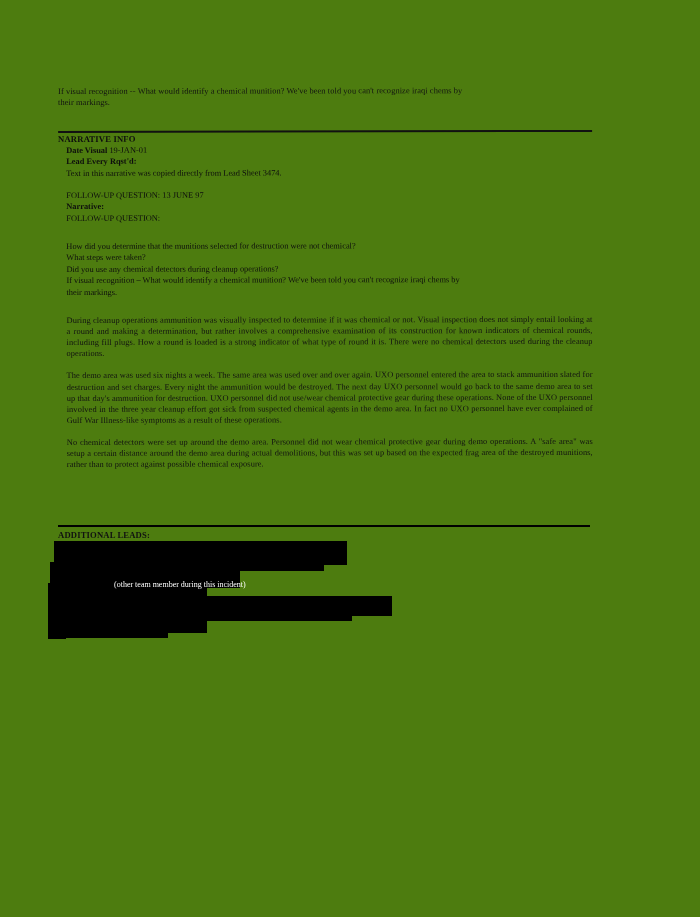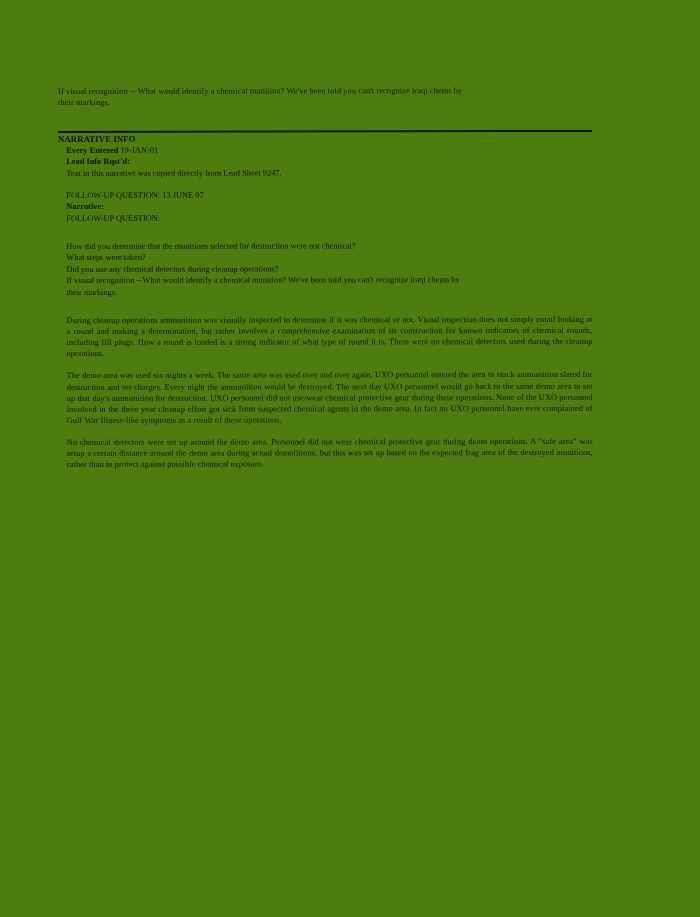--- a/index.html
+++ b/index.html
@@ -136,30 +136,30 @@
       <div class="line">their markings.</div>
     </div>
 
     <div class="block-gap-lg"></div>
     <div class="block-gap-sm"></div>
 
     <div class="rule"></div>
     <div class="section-title">NARRATIVE INFO</div>
 
     <div class="field-row">
-      <span class="field-label">Every Entered</span>
+      <span class="field-label">Date Visual</span>
       <span class="field-value">19-JAN-01</span>
     </div>
 
     <div class="field-row">
-      <span class="field-label">Lead Info Rqst'd:</span>
+      <span class="field-label">Lead Every Rqst'd:</span>
     </div>
 
     <div class="field-row">
-      <span class="field-value">Text in this narrative was copied directly from Lead Sheet 9247.</span>
+      <span class="field-value">Text in this narrative was copied directly from Lead Sheet 3474.</span>
     </div>
 
     <div class="block-gap-md"></div>
 
     <div class="indented">
       <div class="q-line">FOLLOW-UP QUESTION: 13 JUNE 97</div>
       <div class="q-line" style="font-weight:bold;">Narrative:</div>
       <div class="q-line">FOLLOW-UP QUESTION:</div>
     </div>
 
@@ -178,14 +178,32 @@
     <div class="indented">
       <p class="para">During cleanup operations ammunition was visually inspected to determine if it was chemical or not.  Visual inspection does not simply entail looking at a round and making a determination, but rather involves a comprehensive examination of its construction for known indicators of chemical rounds, including fill plugs.  How a round is loaded is a strong indicator of what type of round it is.  There were no chemical detectors used during the cleanup operations.</p>
       <div class="block-gap-md"></div>
       <p class="para">The demo area was used six nights a week.  The same area was used over and over again.  UXO personnel entered the area to stack ammunition slated for destruction and set charges.  Every night the ammunition would be destroyed.  The next day UXO personnel would go back to the same demo area to set up that day's ammunition for destruction.  UXO personnel did not use/wear chemical protective gear during these operations.  None of the UXO personnel involved in the three year cleanup effort got sick from suspected chemical agents in the demo area.  In fact no UXO personnel have ever complained of Gulf War Illness-like symptoms as a result of these operations.</p>
       <div class="block-gap-md"></div>
       <p class="para">No chemical detectors were set up around the demo area.  Personnel did not wear chemical protective gear during demo operations.  A "safe area" was setup a certain distance around the demo area during actual demolitions, but this was set up based on the expected frag area of the destroyed munitions, rather than to protect against possible chemical exposure.</p>
     </div>
 
   </div>
 
+  <div class="redaction-area">
+
+    <div class="bar" style="left:14px; top:-3px; width:532px; height:2px;"></div>
+
+    <div class="redaction-label">ADDITIONAL LEADS:</div>
+
+    <div class="bar" style="left:10px; top:13px; width:293px; height:24px;"></div>
+    <div class="bar" style="left:6px; top:34px; width:190px; height:26px;"></div>
+    <div class="bar" style="left:132px; top:28px; width:148px; height:15px;"></div>
+    <div class="bar" style="left:4px; top:55px; width:18px; height:56px;"></div>
+    <div class="bar" style="left:8px; top:58px; width:155px; height:47px;"></div>
+    <div class="bar" style="left:58px; top:68px; width:290px; height:20px;"></div>
+    <div class="bar" style="left:58px; top:78px; width:250px; height:15px;"></div>
+    <div class="bar" style="left:6px; top:88px; width:118px; height:22px;"></div>
+
+    <div class="redaction-inline-text" style="left:70px; top:52px;">(other team member during this incident)</div>
+
+  </div>
 
 </div>
 
 </body></html>

